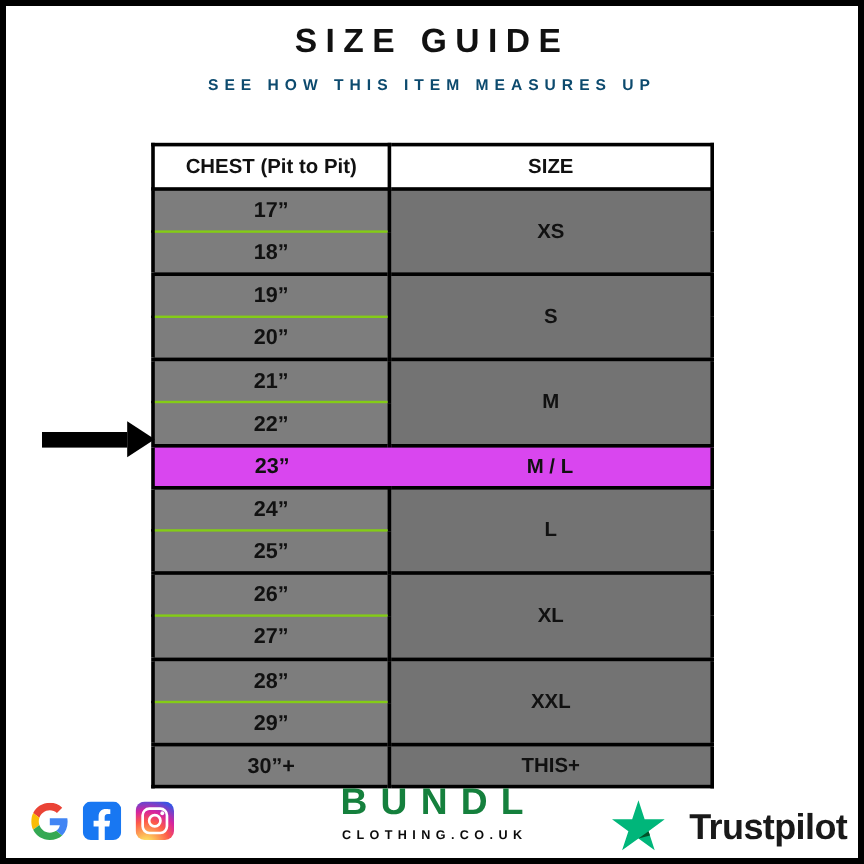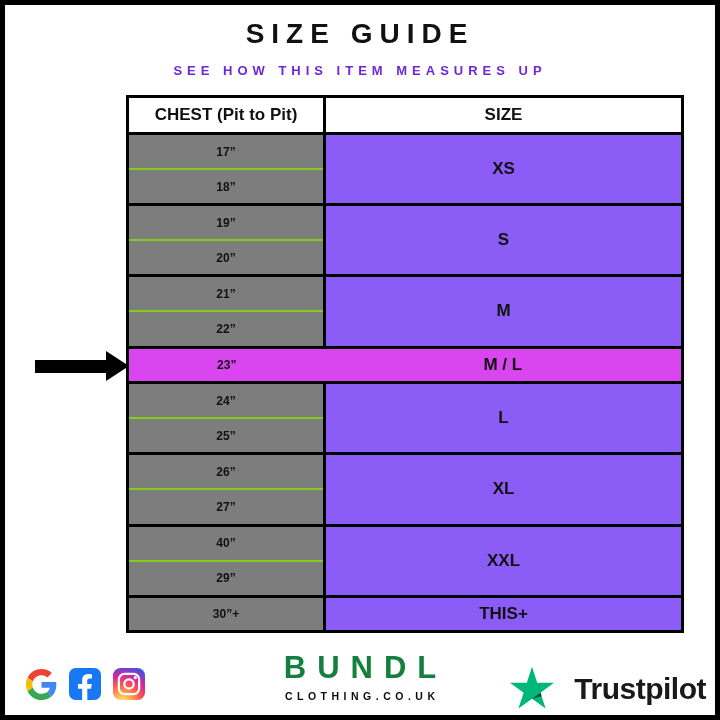--- a/index.html
+++ b/index.html
@@ -9,48 +9,49 @@
     background: #ffffff;
     border: 5px solid #000000;
     font-family: "Liberation Sans", sans-serif;
     color: #111111;
     overflow: hidden;
   }
 
   
   .header { position: absolute; top: 13px; left: 0; width: 100%; text-align: center; }
   .title  { font-size: 28px; font-weight: 700; letter-spacing: 7px; color: #111; }
-  .subtitle { margin-top: 13px; font-size: 13px; font-weight: 700; letter-spacing: 5px; color: #6d28d9; }
+  .subtitle { margin-top: 13px; font-size: 13px; font-weight: 700; letter-spacing: 5px; color: #0c4a6e; }
 
   
   .table-zone { position: absolute; left: 121px; top: 90px; }
   table.size-table {
     border-collapse: collapse;
-    width: 558px;
+    width: 469px;
     table-layout: fixed;
+    margin-top: 24px;
   }
   table.size-table, table.size-table th { border: 3px solid #000; }
   th.col-chest { width: 197px; }
   th {
     background: #ffffff;
     height: 37px;
     font-size: 17px;
     font-weight: 700;
     text-align: center;
     vertical-align: middle;
   }
   td {
     height: 35.6px;
     text-align: center;
     vertical-align: middle;
     font-weight: 700;
     border: 0;
   }
-  td.chest { background: #7d7d7d; font-size: 12px; border-right: 3px solid #000; }
-  td.size  { background: #8b5cf6; font-size: 17px; }
+  td.chest { background: #7d7d7d; font-size: 18px; border-right: 3px solid #000; }
+  td.size  { background: #737373; font-size: 17px; }
   tr.group-start td { border-top: 3px solid #000; }
   tr:not(.group-start) td.chest { border-top: 2px solid #84cc16; }
   tr.highlight td { background: #d946ef; }
   tr.highlight td.chest { border-right: 0; }
   table.size-table { border: 3px solid #000; }
 
   
   .arrow { position: absolute; left: 30px; top: 346px; width: 94px; height: 30px; }
   .arrow .shaft { position: absolute; left: 0; top: 9px; width: 71px; height: 13px; background: #000; }
   .arrow .head {
@@ -121,21 +122,21 @@
           <td class="chest">25”</td>
         </tr>
         <tr class="group-start">
           <td class="chest">26”</td>
           <td class="size" rowspan="2">XL</td>
         </tr>
         <tr>
           <td class="chest">27”</td>
         </tr>
         <tr class="group-start">
-          <td class="chest">40”</td>
+          <td class="chest">28”</td>
           <td class="size" rowspan="2">XXL</td>
         </tr>
         <tr>
           <td class="chest">29”</td>
         </tr>
         <tr class="group-start">
           <td class="chest">30”+</td>
           <td class="size" rowspan="1">THIS+</td>
         </tr>
       </tbody>

